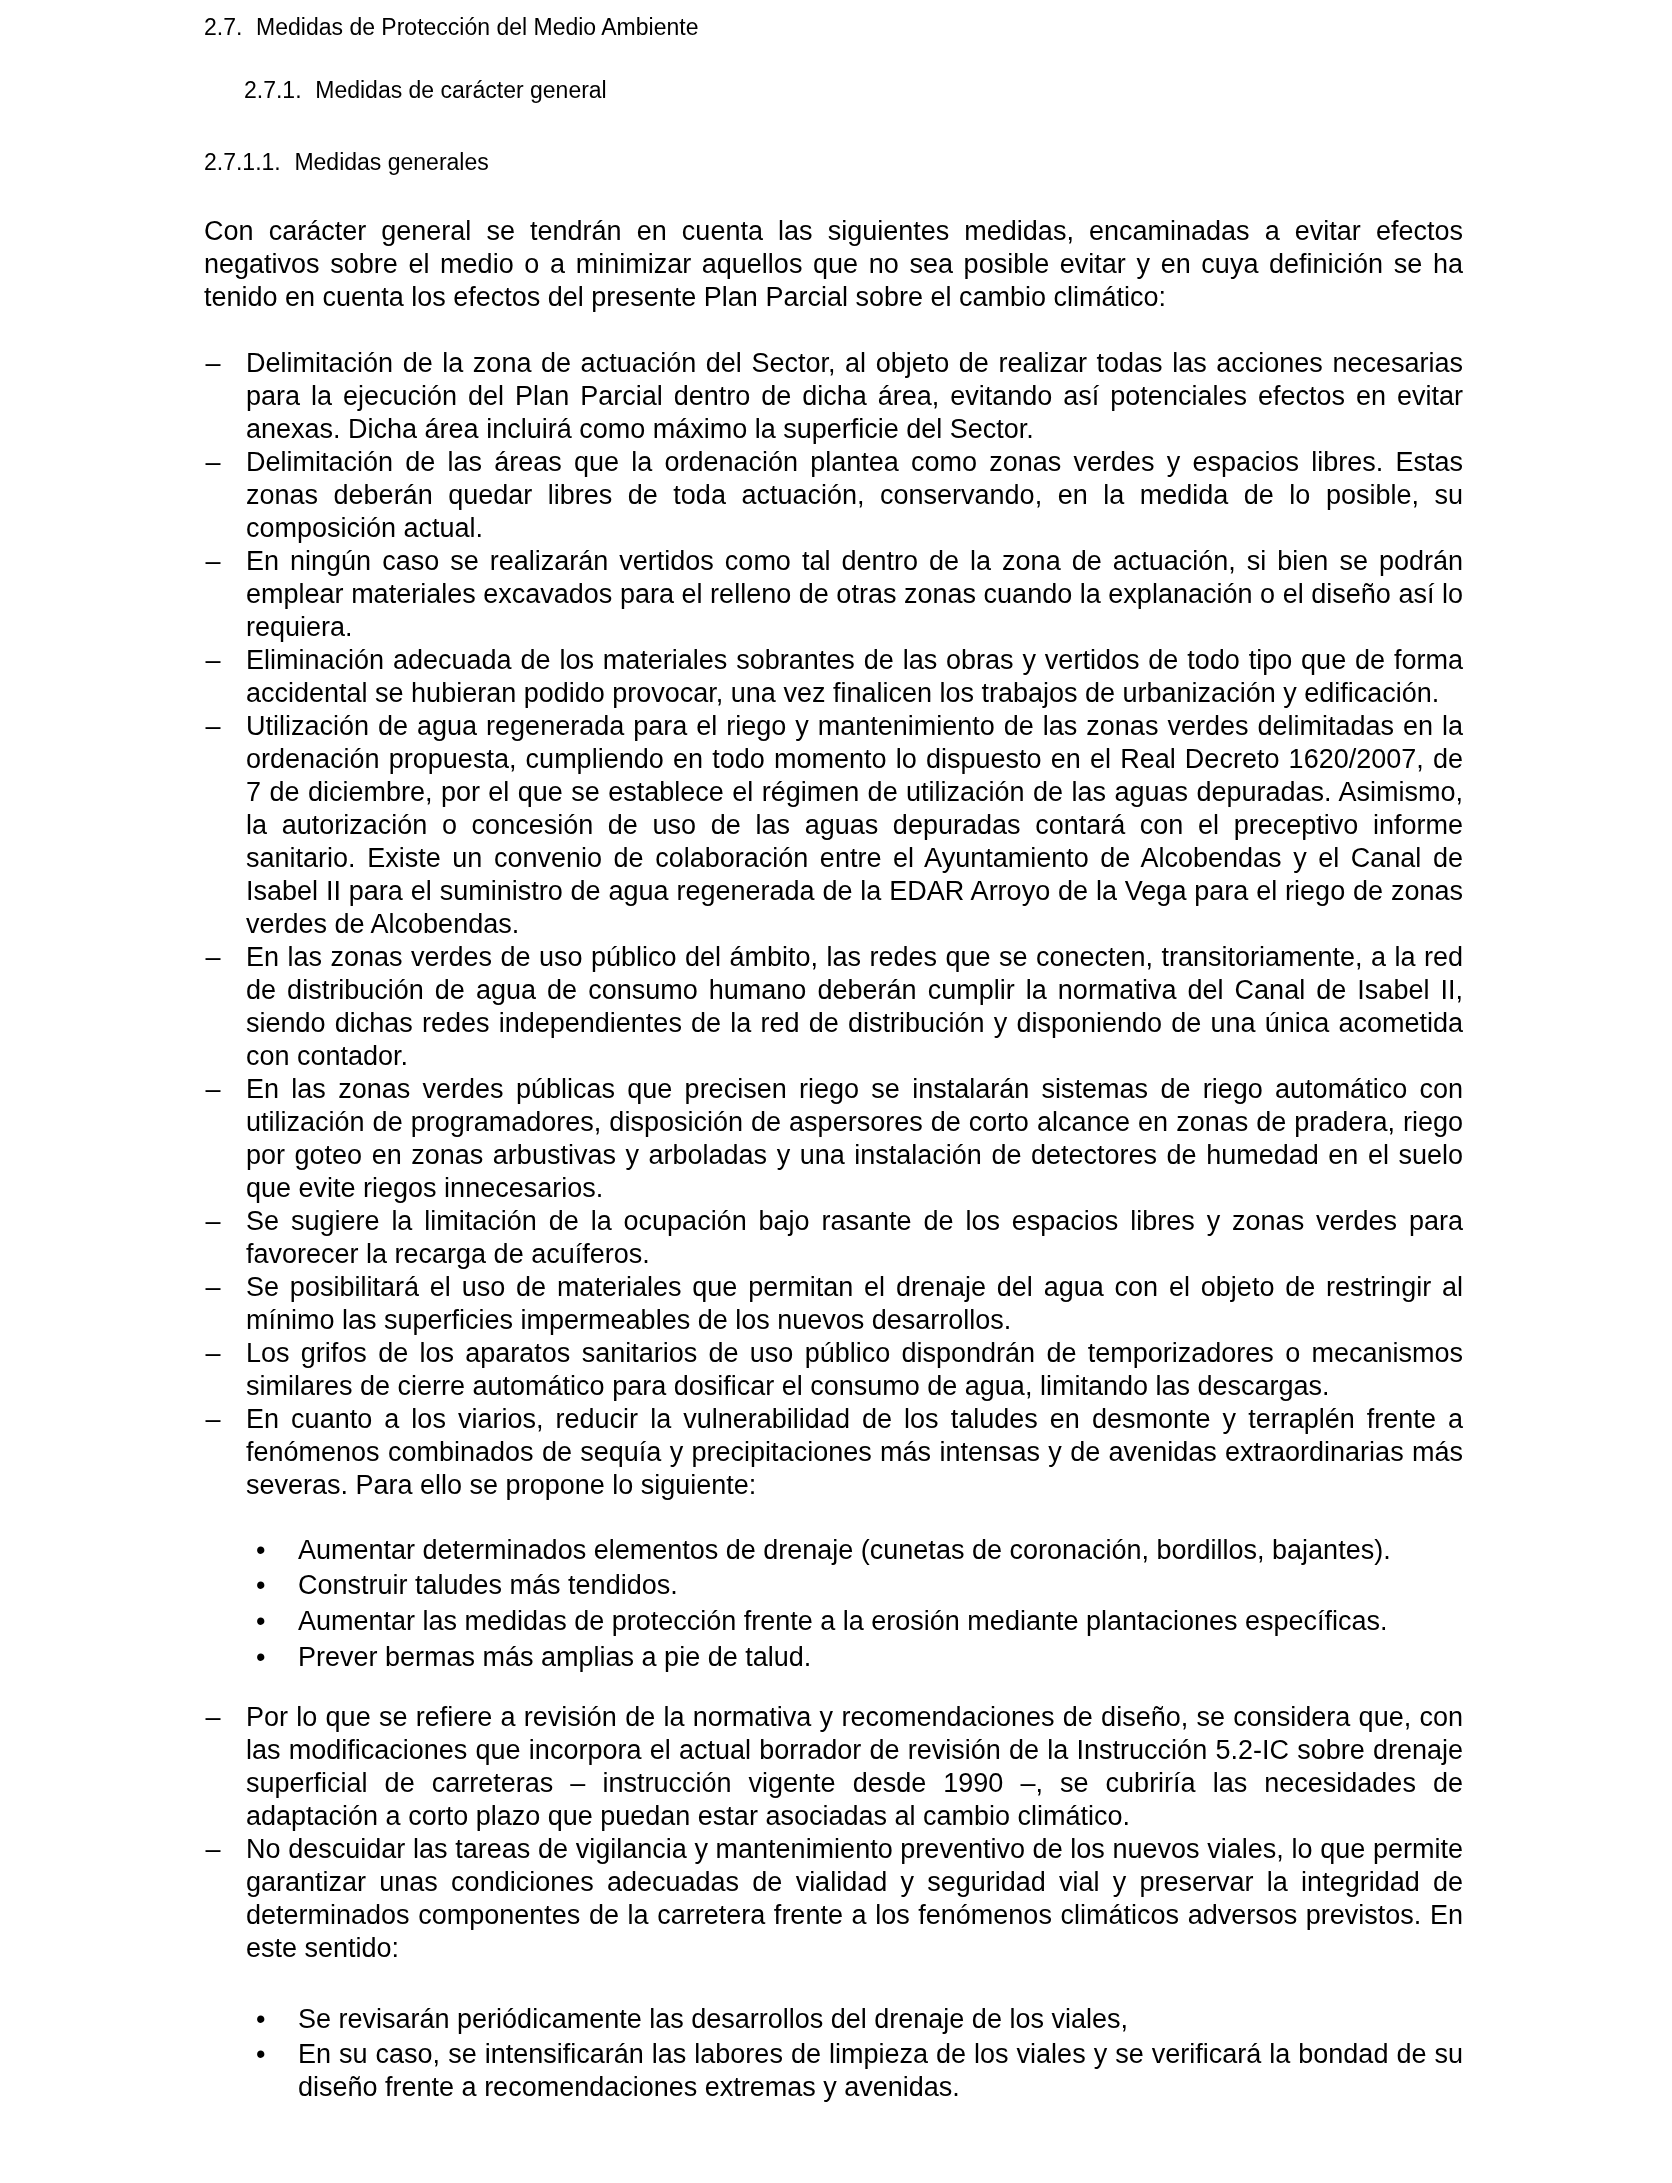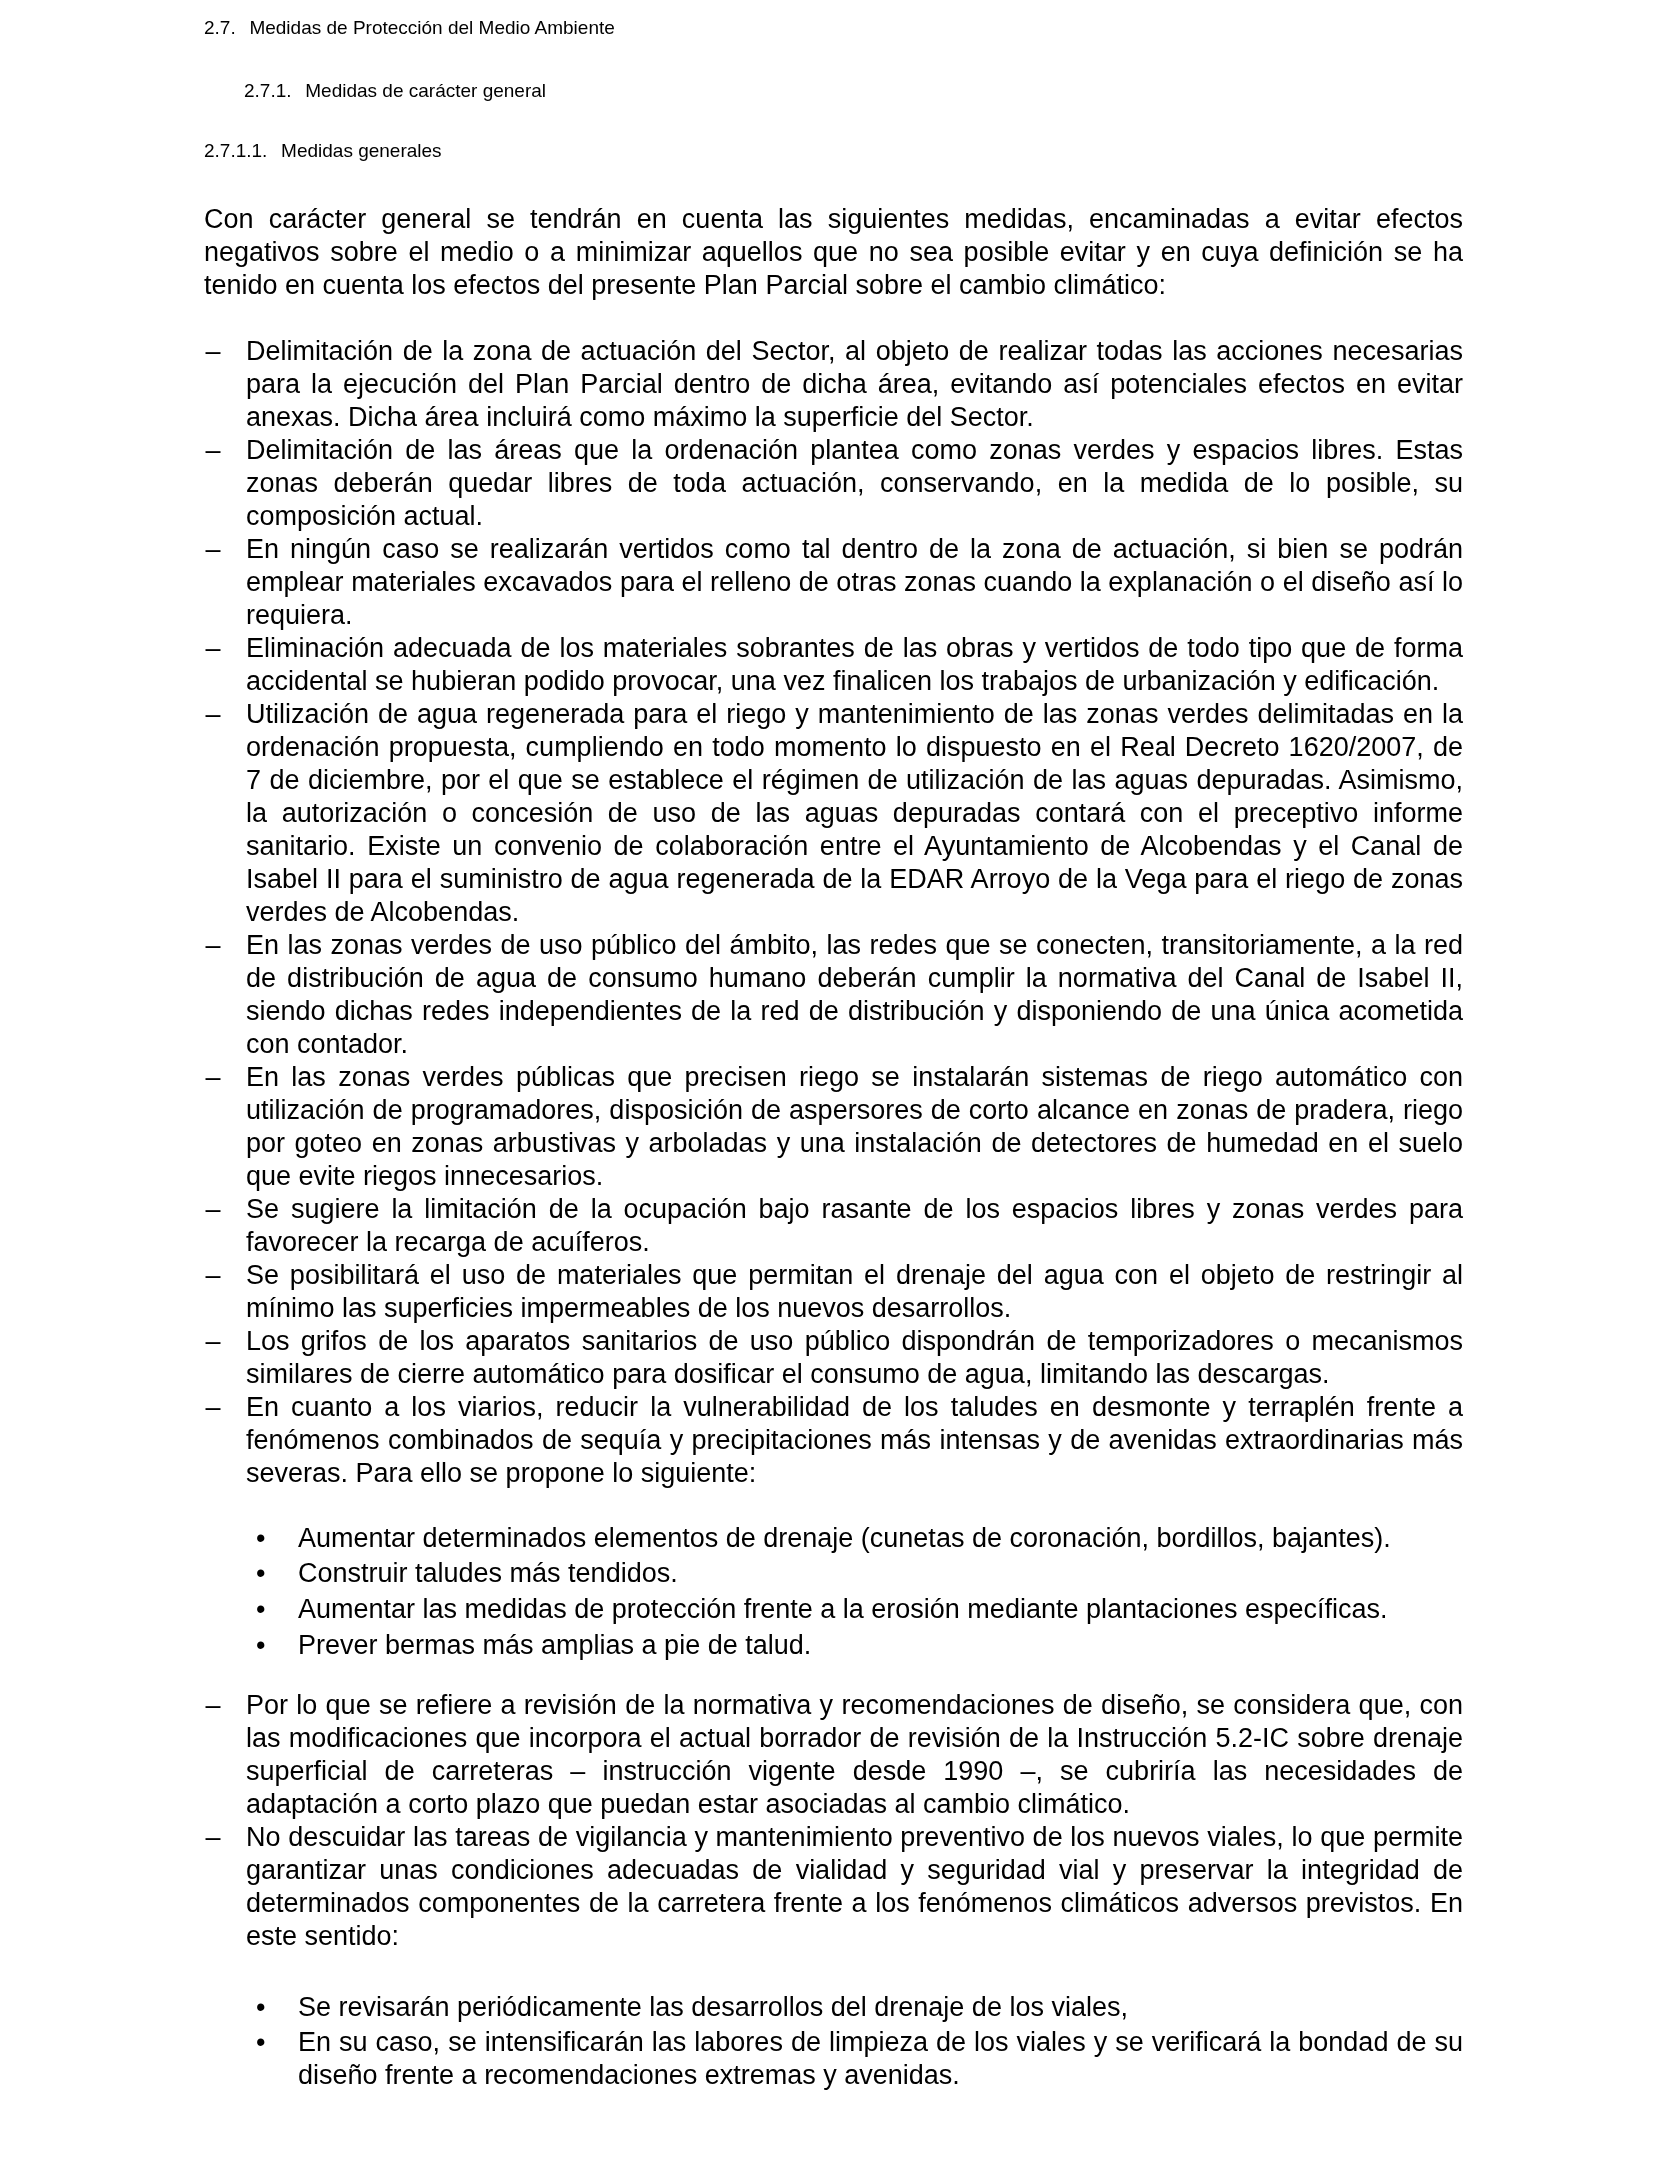--- a/index.html
+++ b/index.html
@@ -17,29 +17,29 @@
     line-height: 33px;
   }
   .page {
     box-sizing: border-box;
     width: 1672px;
     height: 2183px;
     padding: 0 209px 0 204px;
     background: #ffffff;
   }
   h1, h2, h3 {
-    font-size: 19px;
+    font-size: 23px;
     font-weight: normal;
     margin: 0;
     white-space: nowrap;
   }
   .h-number { display: inline-block; margin-right: 13.7px; }
   h1 { margin-top: 10.6px; }
   h2 { margin-top: 30px; margin-left: 40px; }
-  h3 { margin-top: 27px; }
+  h3 { margin-top: 39px; }
   .intro {
     margin: 36px 0 0 0;
     text-align: justify;
   }
   .dash-list { margin-top: 33px; }
   .dash-list.second { margin-top: 27px; }
   .dash-item {
     position: relative;
     padding-left: 42px;
     text-align: justify;

